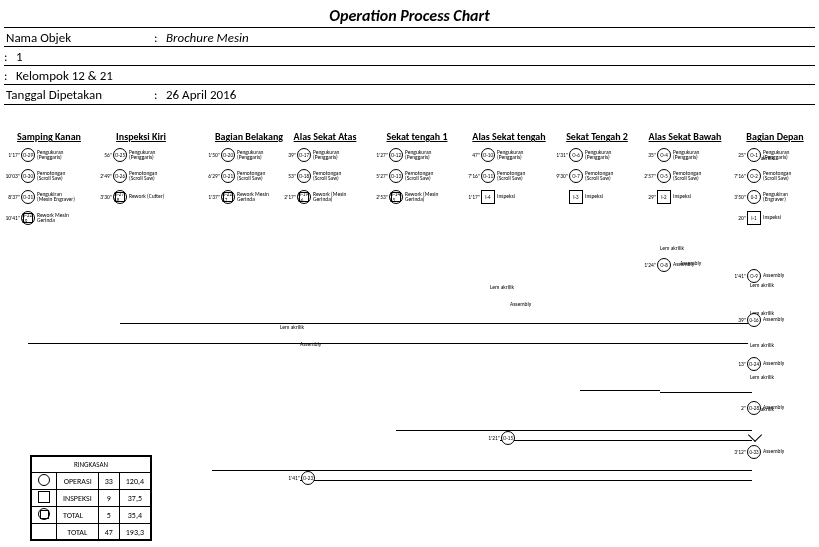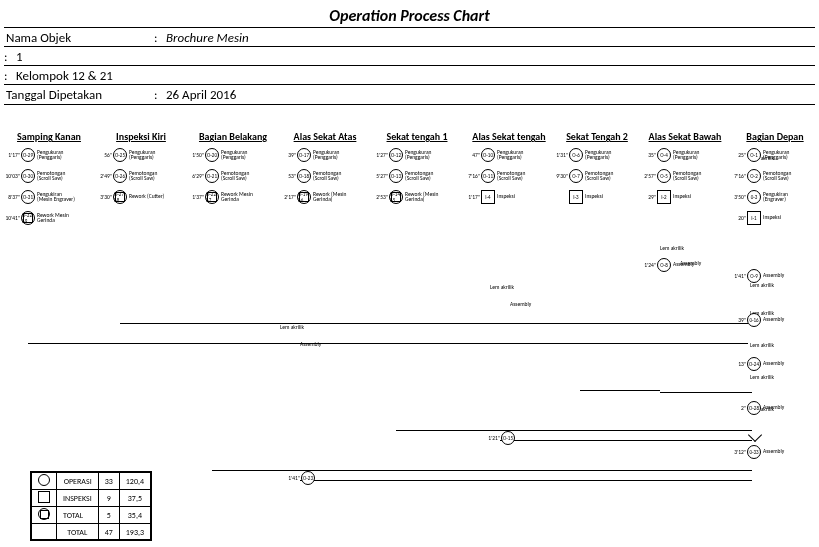--- a/index.html
+++ b/index.html
@@ -97,21 +97,21 @@
       <span class="time">2'49"</span>
       <span class="sym circle">O-26</span>
       <span class="desc">Pemotongan (Scroll Saw)</span>
     </div>
       <div class="node" style="">
       <span class="time">3'30"</span>
       <span class="sym combo">O-27 I-8</span>
       <span class="desc">Rework (Cutter)</span>
     </div>
     </div>
-    <div class="lane" style="left: 188px;">
+    <div class="lane" style="left: 204px;">
       <div class="lane-title">Bagian Belakang</div>
       <div class="node" style="">
       <span class="time">1'50"</span>
       <span class="sym circle">O-20</span>
       <span class="desc">Pengukuran (Penggaris)</span>
     </div>
       <div class="node" style="">
       <span class="time">6'29"</span>
       <span class="sym circle">O-21</span>
       <span class="desc">Pemotongan (Scroll Saw)</span>
@@ -282,20 +282,23 @@
     <div class="hline" style="left: 580px; top: 260px; width: 80px;"></div>
     <div class="hline" style="left: 660px; top: 262px; width: 92px;"></div>
     <div class="hline" style="left: 500px; top: 310px; width: 252px;"></div>
     <div class="hline" style="left: 300px; top: 350px; width: 452px;"></div>
     <div class="term2" style="left: 750px; top: 300px;"></div>
   </div>
 
 <div class="summary">
   <table>
     <tbody>
+        <tr>
+          <th colspan="4">RINGKASAN</th>
+        </tr>
     </tbody>
       <tbody id="sumbody">
         <tr>
           <td><span class="sumsym c"></span></td>
   <td style="text-align:right">OPERASI</td>
   <td>33</td>
   <td>120,4</td>
         </tr>
         <tr>
           <td><span class="sumsym r"></span></td>

